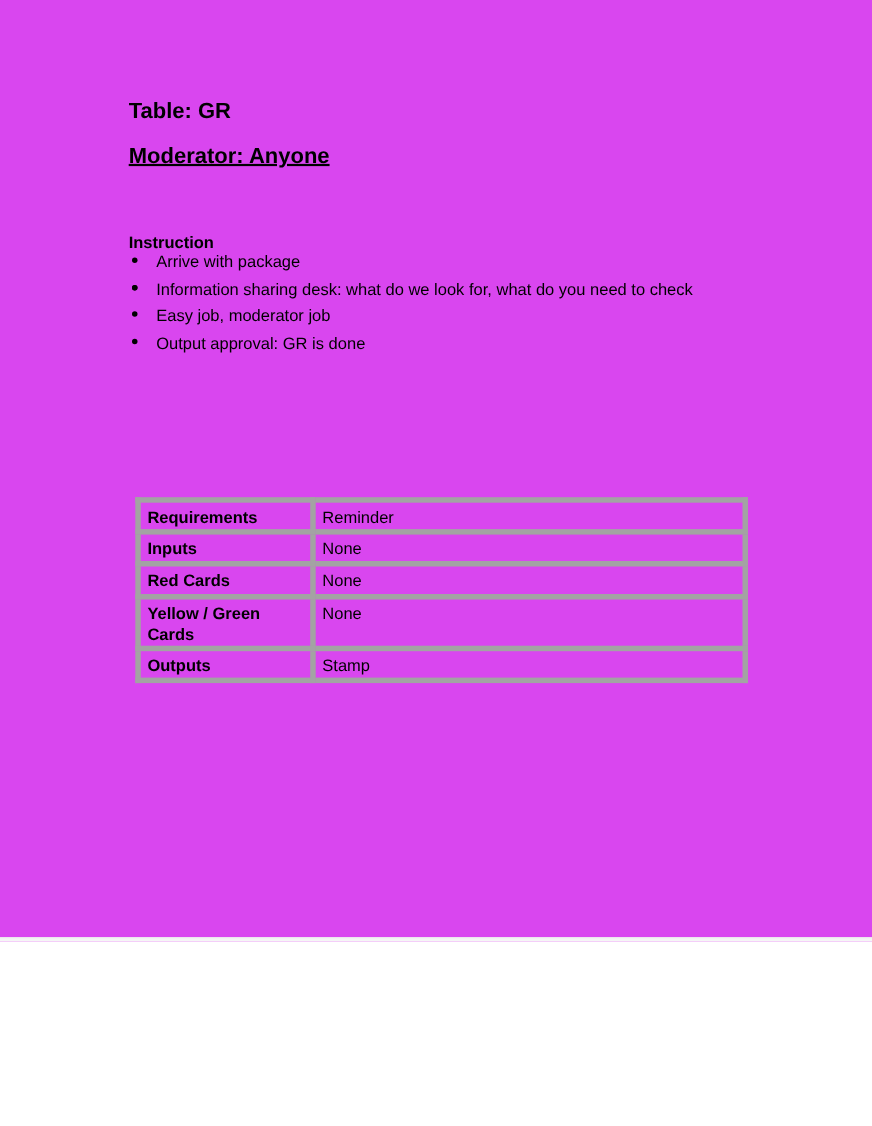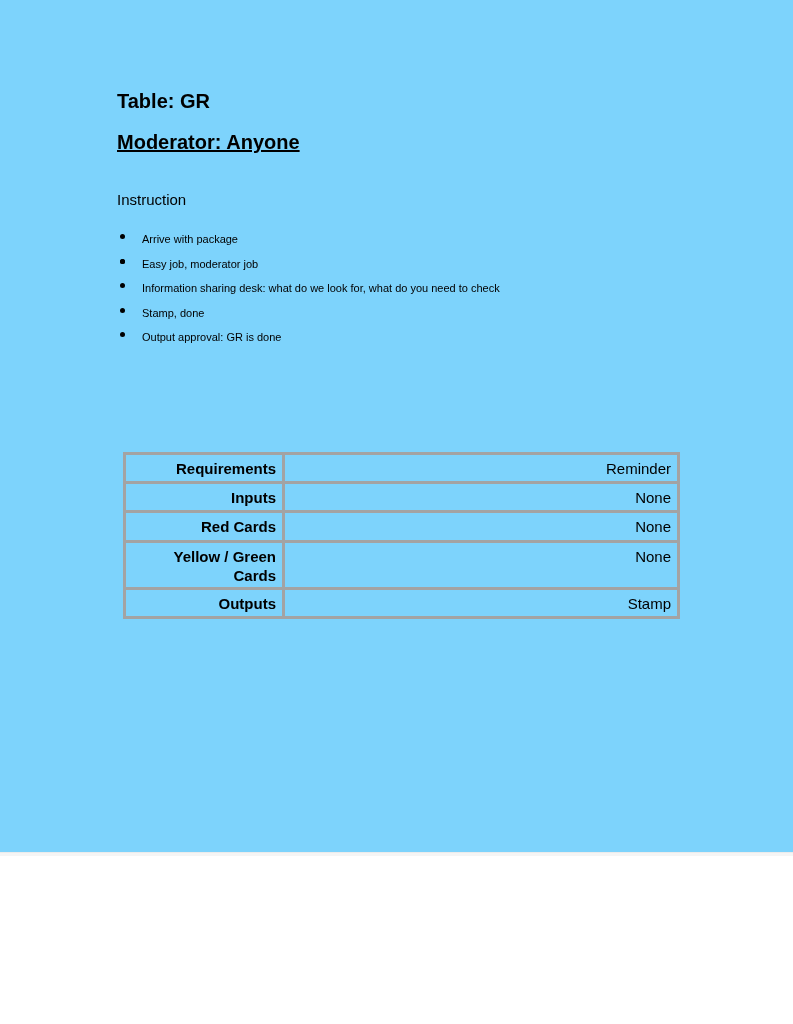--- a/index.html
+++ b/index.html
@@ -4,57 +4,57 @@
 <style>
   html, body {
     margin: 0;
     padding: 0;
     background: #ffffff;
   }
   .page {
     position: relative;
     width: 793px;
     height: 856px;
-    background: #7dd3fc;
+    background: #d946ef;
     overflow: hidden;
     font-family: "Liberation Sans", "DejaVu Sans", sans-serif;
     color: #000000;
   }
   .doc-title {
     position: absolute;
     left: 117px;
     font-size: 20px;
     font-weight: bold;
     line-height: 25px;
     white-space: nowrap;
   }
   .doc-title.t1 { top: 89px; }
   .doc-title.t2 { top: 130px; text-decoration: underline; }
   .section-heading {
     position: absolute;
     left: 117px;
-    top: 190px;
+    top: 211px;
     font-size: 15px;
-    font-weight: normal;
+    font-weight: bold;
     line-height: 20px;
     white-space: nowrap;
   }
   ul.bullets {
     position: absolute;
     left: 117px;
     top: 227px;
     width: 640px;
     margin: 0;
     padding: 0;
     list-style: none;
   }
   ul.bullets li {
     position: relative;
     padding-left: 25px;
-    font-size: 11px;
+    font-size: 15px;
     line-height: 24.5px;
     white-space: nowrap;
   }
   ul.bullets .dot {
     position: absolute;
     left: 3px;
     top: 7px;
     width: 5px;
     height: 5px;
     border-radius: 50%;
@@ -62,27 +62,26 @@
   }
   table.info-table {
     position: absolute;
     left: 123px;
     top: 452px;
     width: 557px;
     border-collapse: collapse;
     table-layout: fixed;
   }
   table.info-table td {
-    border: 3px solid #a3a3a3;
+    border: 5px solid #a3a3a3;
     font-size: 15px;
     line-height: 19px;
     vertical-align: top;
     padding: 4px 6px 0 6px;
     box-sizing: border-box;
-    text-align: right;
   }
   table.info-table td.label-cell {
     width: 159px;
     font-weight: bold;
   }
   table.info-table tr:nth-child(1) td { height: 29px; }
   table.info-table tr:nth-child(2) td { height: 29px; }
   table.info-table tr:nth-child(3) td { height: 30px; }
   table.info-table tr:nth-child(4) td { height: 47px; }
   table.info-table tr:nth-child(5) td { height: 29px; }
@@ -102,23 +101,22 @@
 <div class="page">
 
   <div class="doc-title t1">Table: GR</div>
   <div class="doc-title t2">Moderator: Anyone</div>
 
   <div class="section-heading">Instruction</div>
 
   <ul class="bullets">
     <li><span class="dot"></span><span>Arrive with package</span></li>
     <li><span class="dot"></span></li>
+    <li><span class="dot"></span><span>Information sharing desk: what do we look for, what do you need to check</span></li>
     <li><span class="dot"></span><span>Easy job, moderator job</span></li>
-    <li><span class="dot"></span><span>Information sharing desk: what do we look for, what do you need to check</span></li>
-    <li><span class="dot"></span><span>Stamp, done</span></li>
     <li><span class="dot"></span><span>Output approval: GR is done</span></li>
   </ul>
 
   <table class="info-table">
     <tbody>
       <tr>
         <td class="label-cell">Requirements</td>
         <td class="value-cell">Reminder</td>
       </tr>
       <tr>

